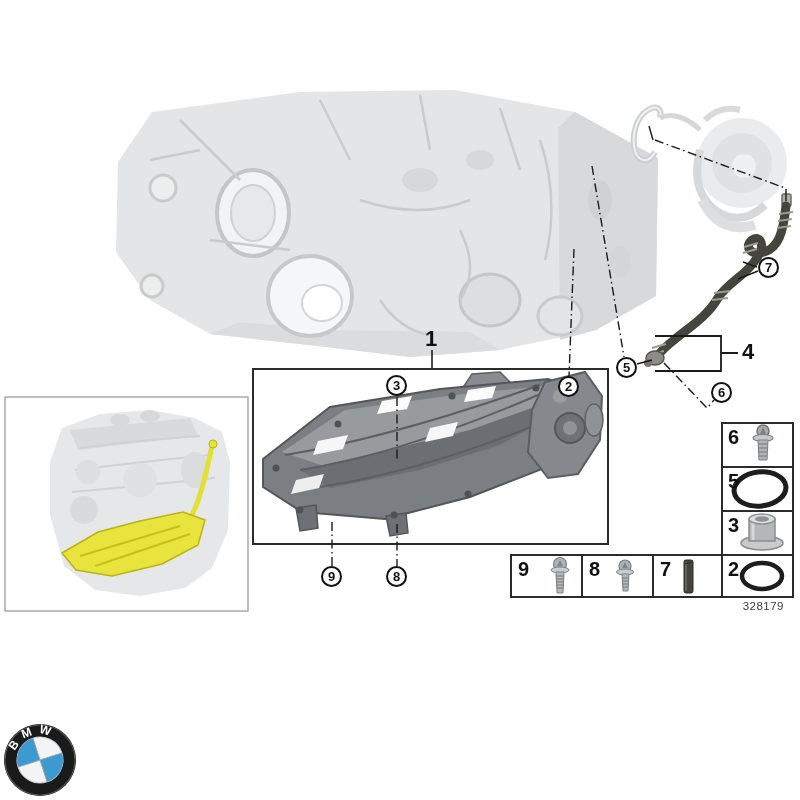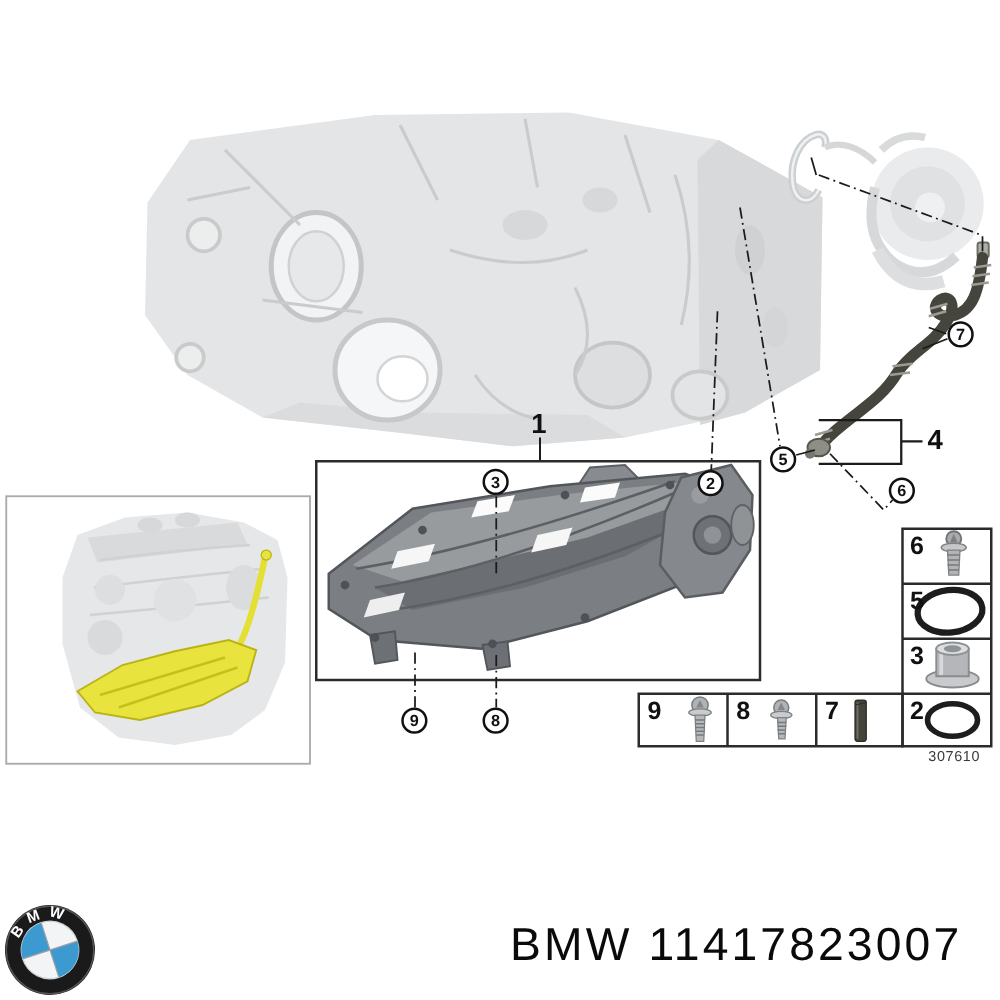--- a/index.html
+++ b/index.html
@@ -202,31 +202,30 @@
   <div class="cell" style="left:511px;top:555px;width:71px;height:42px;">
     <span class="cellnum" style="left:7px;top:4px;position:absolute;">9</span>
     </div>
   <div class="cell" style="left:582px;top:555px;width:71px;height:42px;">
     <span class="cellnum" style="left:7px;top:4px;position:absolute;">8</span>
     </div>
   <div class="cell" style="left:653px;top:555px;width:69px;height:42px;">
     <span class="cellnum" style="left:7px;top:4px;position:absolute;">7</span>
     </div>
 
-  <div id="drawing-number">307610</div>
+  <div id="drawing-number">328179</div>
 
   <svg id="bmw-logo" width="74" height="74" viewBox="0 0 74 74">
     <circle cx="37" cy="37" r="36" fill="#1a1a1a"></circle>
     <circle cx="37" cy="37" r="35" fill="none" stroke="#555" stroke-width="1.2"></circle>
     <g transform="rotate(-18 37 37)">
       <circle cx="37" cy="37" r="23" fill="#f2f4f6" stroke="#cfd3d6" stroke-width="1"></circle>
       <path d="M37,14 A23,23 0 0 0 14,37 L37,37 Z" fill="#3d9ad1"></path>
       <path d="M60,37 A23,23 0 0 1 37,60 L37,37 Z" fill="#3d9ad1"></path>
       <path d="M14,37 H60 M37,14 V60" stroke="#9aa0a5" stroke-width="1"></path>
       <path id="arcp" d="M11,37 A26,26 0 0 1 63,37" fill="none"></path>
       <text font-size="12" font-weight="bold" fill="#ffffff" letter-spacing="6" font-family="Liberation Sans, sans-serif">
         <textPath href="#arcp" startOffset="50%" text-anchor="middle">BMW</textPath>
       </text>
     </g>
   </svg>
-  <div id="footer-title">BMW 11417823007</div>
 
 </div>
 
 </body></html>

